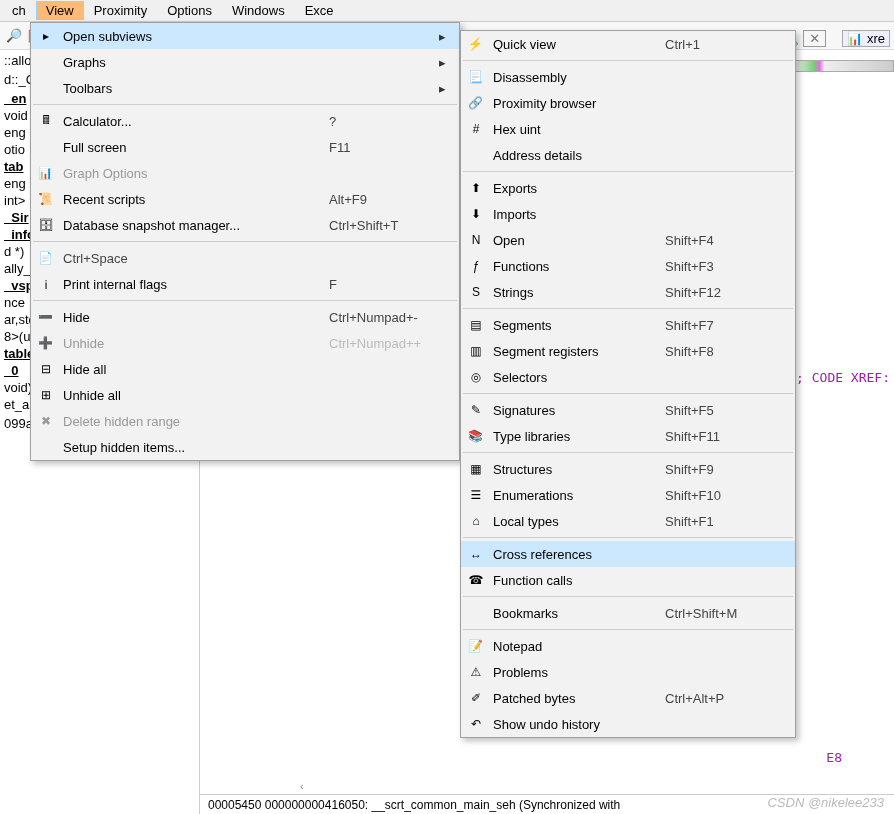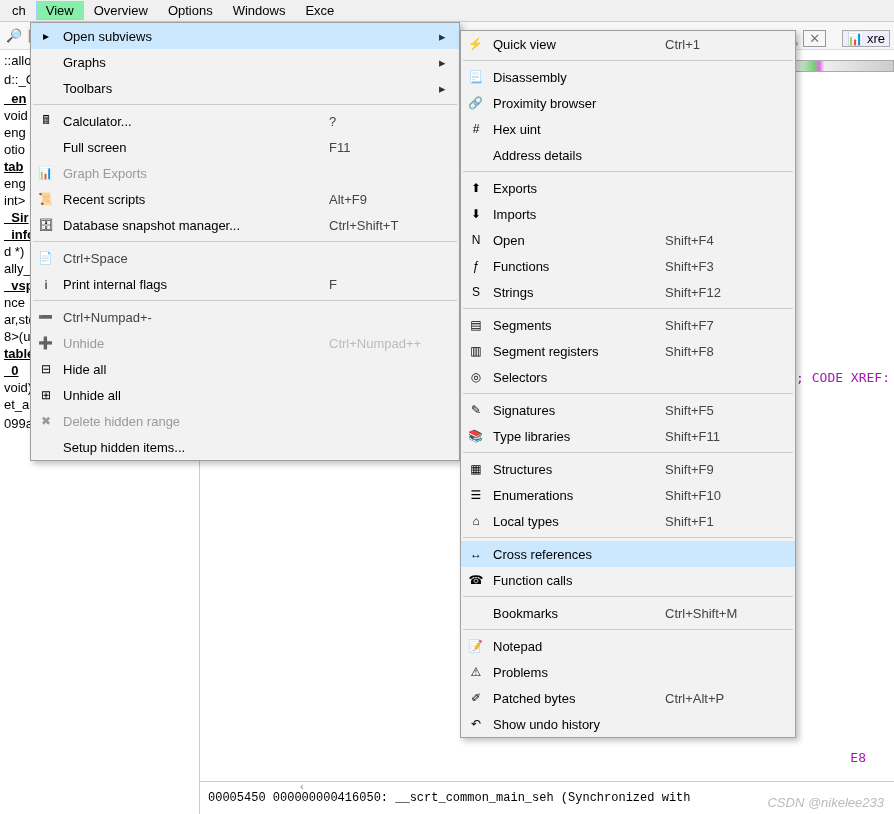--- a/index.html
+++ b/index.html
@@ -1,35 +1,35 @@
 <!DOCTYPE html>
 <html><head>
 <meta charset="utf-8">
 <style>
 * { margin: 0; padding: 0; box-sizing: border-box; font-family: "Segoe UI", Tahoma, sans-serif; font-size: 13px; }
 body { background: #fff; overflow: hidden; width: 894px; height: 814px; position: relative; }
 
 .menubar { display: flex; background: #f0f0f0; border-bottom: 1px solid #ccc; height: 22px; align-items: center; padding-left: 2px; }
 .menubar .item { padding: 2px 10px; cursor: default; }
-.menubar .item.active { background: #86efac; border: 1px solid #99d1ff; padding: 1px 9px; }
+.menubar .item.active { background: #fdba74; border: 1px solid #99d1ff; padding: 1px 9px; }
 
 .toolbar { height: 28px; background: #f7f7f7; border-bottom: 1px solid #ddd; display:flex; align-items:center; gap:4px; padding:0 6px; }
 
 .main-area { display:flex; height: calc(100% - 50px); }
 .left-panel { width: 200px; border-right: 1px solid #ccc; overflow:hidden; padding: 2px 0 0 0; background:#fff; }
 .left-panel .fn { padding: 1px 4px; white-space: nowrap; overflow: hidden; }
 .right-panel { flex: 1; display:flex; flex-direction:column; overflow:hidden; }
 
 .code-area { flex:1; font-family: Consolas, monospace; font-size:13px; padding: 2px 6px; white-space: pre; overflow:hidden; }
 .code-area .line { line-height: 18px; }
 .addr { color:#444; }
 .kw { color:#1a7f1a; }
 .code-comment { color:#a21caf; font-family: Consolas, monospace; }
 
-.status-bar { height: 33px; border-top: 1px solid #ccc; font-family: Liberation Mono, monospace; font-size: 12px; padding: 2px 8px; overflow:hidden; white-space:nowrap; display:flex; align-items:center; }
+.status-bar { height: 20px; border-top: 1px solid #ccc; font-family: Liberation Sans, sans-serif; font-size: 12px; padding: 2px 8px; overflow:hidden; white-space:nowrap; display:flex; align-items:center; }
 
 
 .dropdown { position:absolute; background:#f2f2f2; border:1px solid #a0a0a0; box-shadow: 3px 3px 6px rgba(0,0,0,0.25); z-index: 10; }
 .dropdown .row { display:flex; align-items:center; height: 26px; padding: 0 8px 0 4px; cursor:default; }
 .dropdown .row .icon { width: 22px; height: 18px; margin-right: 6px; display:flex; align-items:center; justify-content:center; }
 .dropdown .row .label { flex: 1; padding-right: 40px; }
 .dropdown .row .shortcut { color:#444; min-width: 110px; text-align:left; }
 .dropdown .row .arrow { width: 12px; color:#333; }
 .dropdown .row.highlight { background:#cce8ff; }
 .dropdown .row.disabled { color:#999; }
@@ -43,21 +43,21 @@
 
 .scroll-left { position:absolute; bottom:22px; left:300px; color:#888; font-size:11px;}
 .bullet { color:#5bd; }
 </style>
 </head>
 <body>
 
 <div class="menubar" id="menubar">
     <span class="item">ch</span>
     <span class="item active">View</span>
-    <span class="item">Overview</span>
+    <span class="item">Proximity</span>
     <span class="item">Options</span>
     <span class="item">Windows</span>
     <span class="item">Exce</span>
   </div>
 
 <div class="toolbar">
   <span>🔎</span>
   <span>📋</span>
   <span style="margin-left:4px;border:1px solid #aaa;padding:0 4px;background:#eee">Re</span>
 </div>
@@ -99,21 +99,21 @@
     </div>
   <div class="right-panel">
     <div class="code-area" id="codearea"><div class="line">  <span class="addr">.text:00416050</span> <span class="kw">var_</span></div><div class="line">  <span class="addr">.text:00416050</span> <span class="kw">Code</span></div><div class="line">  <span class="addr">.text:00416050</span> <span class="kw">Exce</span></div><div class="line">  <span class="addr">.text:00416050</span> <span class="kw">main</span></div><div class="line">  <span class="addr">.text:00416050</span> <span class="kw">Targ</span></div><div class="line">  <span class="addr">.text:00416050</span> <span class="kw">tls_</span></div><div class="line">  <span class="addr">.text:00416050</span> <span class="kw">tls_</span></div><div class="line">  <span class="addr">.text:00416050</span> <span class="kw">is_n</span></div><div class="line">  <span class="addr">.text:00416050</span> <span class="kw">has_</span></div><div class="line">  <span class="addr">.text:00416050</span> <span class="kw">ms_e</span></div><div class="line"><span class="bullet">• </span><span class="addr">.text:00416050</span> <span class="kw"></span></div><div class="line"><span class="bullet">• </span><span class="addr">.text:00416050</span> <span class="kw"></span></div><div class="line"><span class="bullet">• </span><span class="addr">.text:00416051</span> <span class="kw"></span></div><div class="line"><span class="bullet">• </span><span class="addr">.text:00416053</span> <span class="kw"></span></div><div class="line"><span class="bullet">• </span><span class="addr">.text:00416055</span> <span class="kw"></span></div></div>
     <div class="status-bar">00005450 000000000416050: __scrt_common_main_seh (Synchronized with</div>
   </div>
 </div>
 
 <div class="scroll-left">‹</div>
 
 <div style="position:absolute; top:370px; right:0; padding-right:4px;" class="code-comment">; CODE XREF:</div>
-<div style="position:absolute; top:750px; right:28px;" class="code-comment">E8</div>
+<div style="position:absolute; top:750px; right:52px;" class="code-comment">E8</div>
 
 <div class="dropdown" id="menu1" style="left:30px; top:22px; width:430px;">
     <div class="row highlight">
       <span class="icon" style="font-size: 12px;">▸</span>
       <span class="label">Open subviews</span>
       <span class="shortcut"></span>
       <span class="arrow">▸</span>
     </div>
     <div class="row">
       <span class="icon"></span>
@@ -135,21 +135,21 @@
       <span class="arrow"></span>
     </div>
     <div class="row">
       <span class="icon"></span>
       <span class="label">Full screen</span>
       <span class="shortcut">F11</span>
       <span class="arrow"></span>
     </div>
     <div class="row disabled">
       <span class="icon" style="font-size: 12px;">📊</span>
-      <span class="label">Graph Exports</span>
+      <span class="label">Graph Options</span>
       <span class="shortcut"></span>
       <span class="arrow"></span>
     </div>
     <div class="row">
       <span class="icon" style="font-size: 12px;">📜</span>
       <span class="label">Recent scripts</span>
       <span class="shortcut">Alt+F9</span>
       <span class="arrow"></span>
     </div>
     <div class="row">
@@ -166,20 +166,21 @@
     </div>
     <div class="row">
       <span class="icon" style="font-size: 12px;">ℹ</span>
       <span class="label">Print internal flags</span>
       <span class="shortcut">F</span>
       <span class="arrow"></span>
     </div>
     <div class="sep"></div>
     <div class="row">
       <span class="icon" style="font-size: 12px;">➖</span>
+      <span class="label">Hide</span>
       <span class="shortcut">Ctrl+Numpad+-</span>
       <span class="arrow"></span>
     </div>
     <div class="row disabled">
       <span class="icon" style="font-size: 12px;">➕</span>
       <span class="label">Unhide</span>
       <span class="shortcut">Ctrl+Numpad++</span>
       <span class="arrow"></span>
     </div>
     <div class="row">

